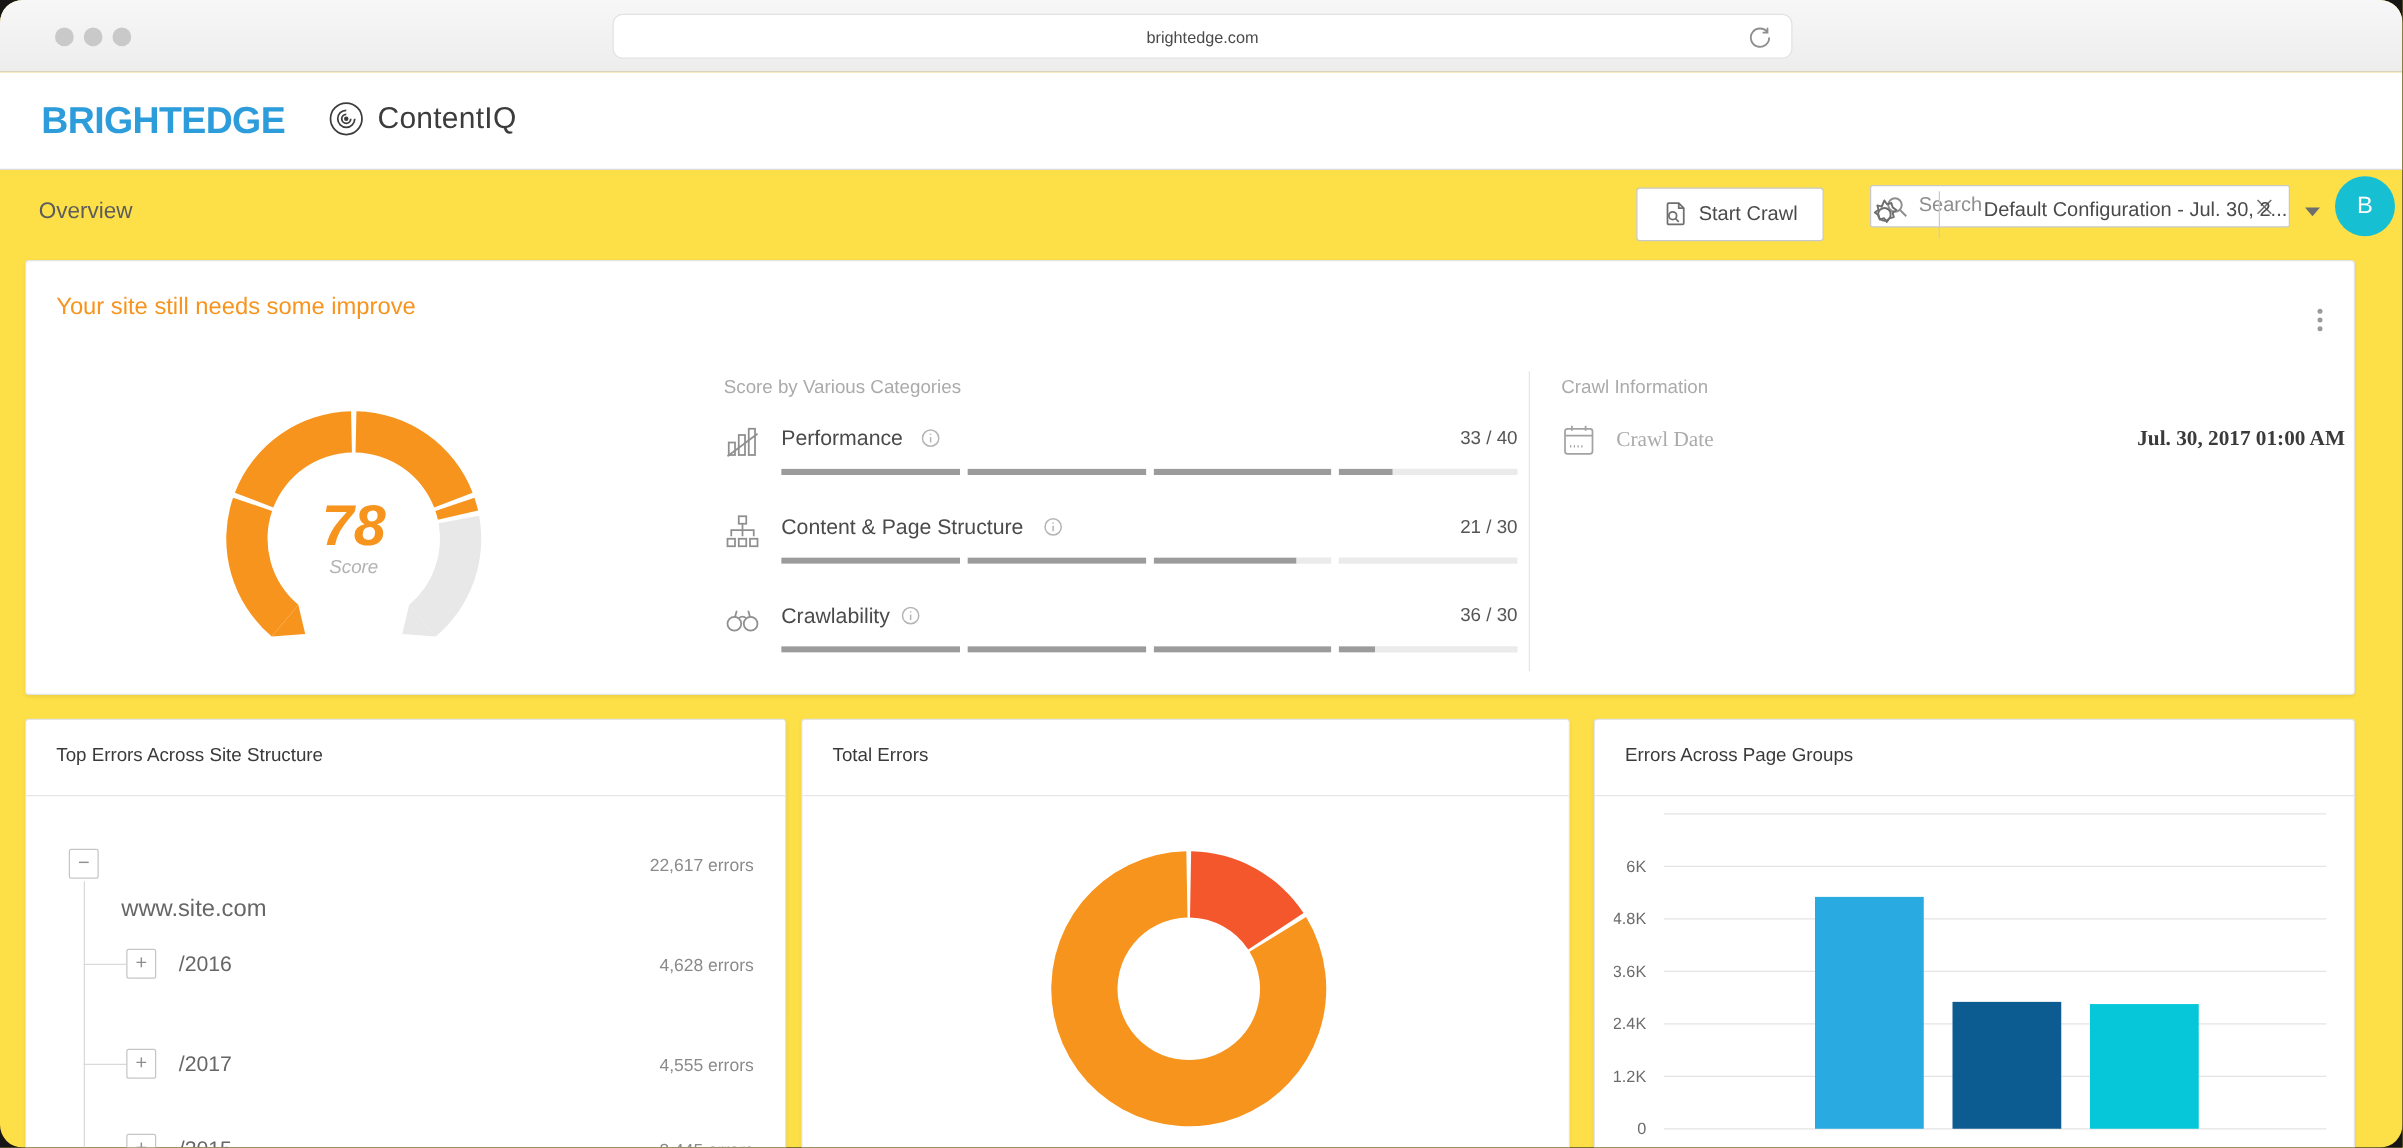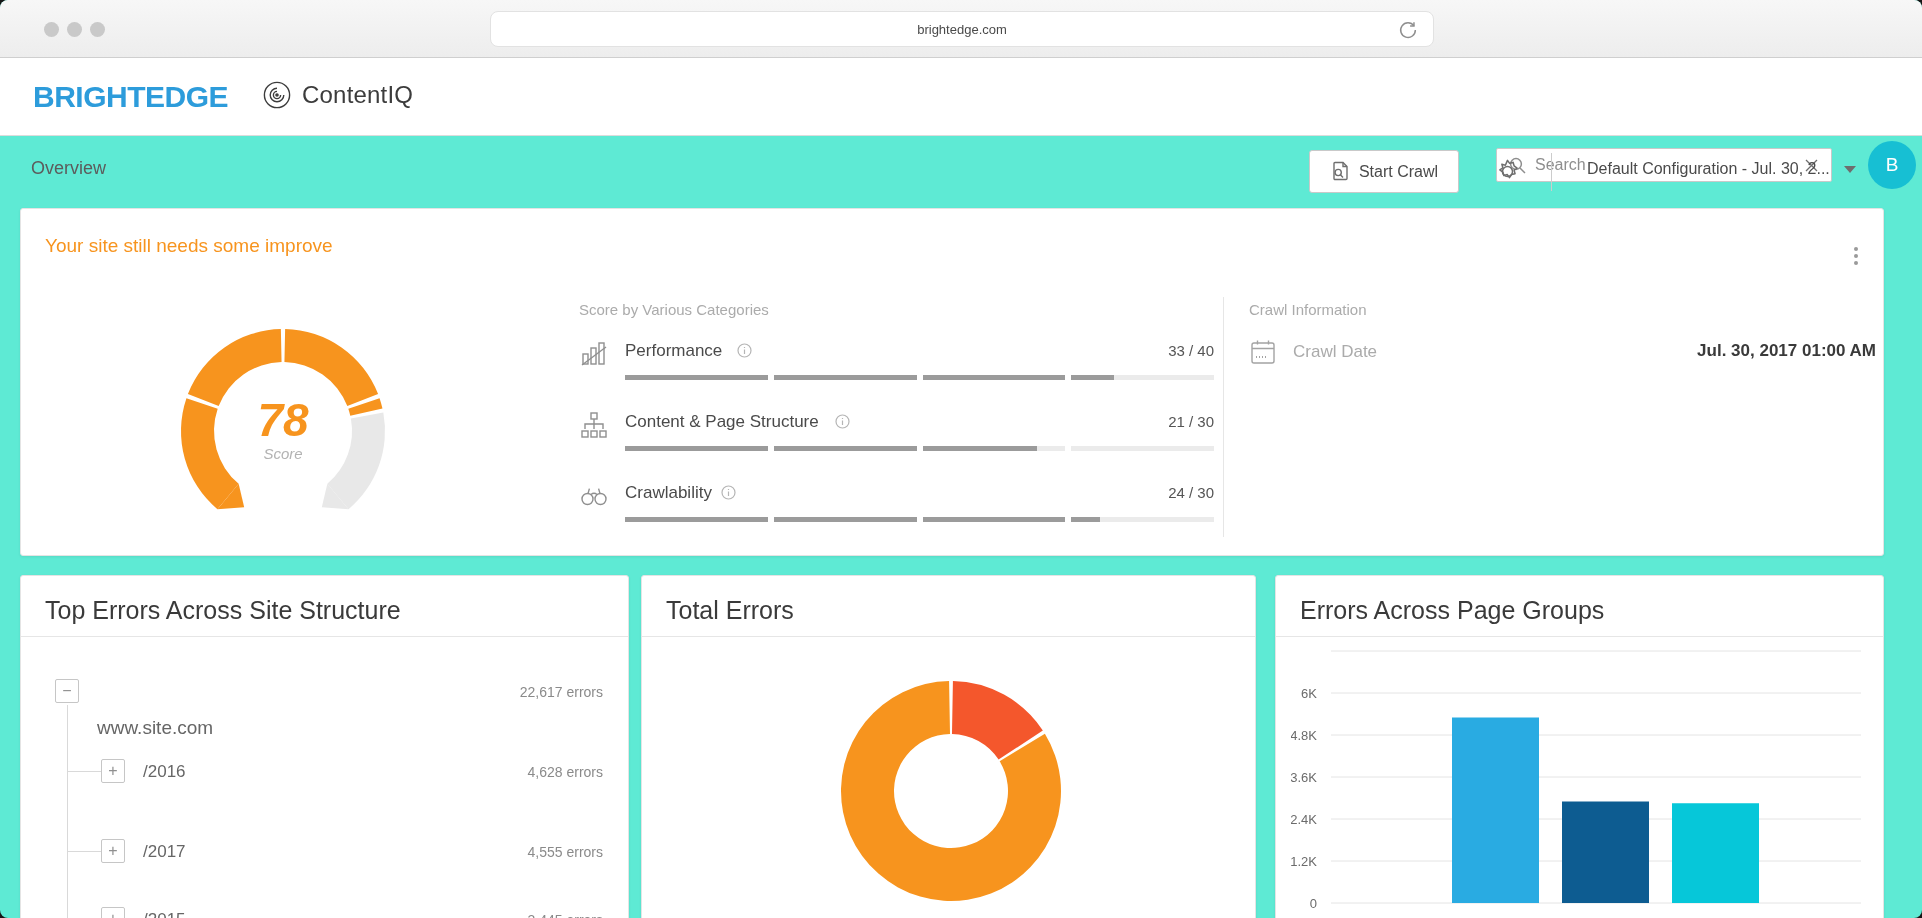--- a/index.html
+++ b/index.html
@@ -1,18 +1,18 @@
 <!DOCTYPE html>
 <html><head>
 <meta charset="utf-8">
 <style>
   * { margin:0; padding:0; box-sizing:border-box; }
   html,body { background:#161616; }
   body { font-family:"Liberation Sans","DejaVu Sans",sans-serif; }
-  .window { position:relative; width:1922px; height:918px; border-radius:8px; overflow:hidden; background:#5eead4; }
+  .window { position:relative; width:1922px; height:918px; border-radius:18px; overflow:hidden; background:#fde047; }
 
   
   .chrome { position:absolute; left:0; top:0; width:100%; height:58px; background:linear-gradient(#f7f7f7,#ededed); border-bottom:1px solid #cfcfcf; }
   .traffic { position:absolute; top:22px; width:15px; height:15px; border-radius:50%; background:#c9c9c9; }
   .urlbar { position:absolute; left:490px; top:11px; width:944px; height:36px; background:#ffffff; border:1px solid #e2e2e2; border-radius:8px; display:flex; align-items:center; justify-content:center; }
   .urlbar .url { font-size:13px; color:#4a4a4a; }
   .refresh { position:absolute; right:14px; top:7px; width:22px; height:22px; color:#8e8e8e; }
 
   
   .app-header { position:absolute; left:0; top:58px; width:100%; height:78px; background:#ffffff; border-bottom:1px solid #dcdcdc; }
@@ -27,21 +27,21 @@
   
   .page-title { position:absolute; left:31px; top:158px; font-size:18px; color:#5c5c5c; }
   .start-crawl { position:absolute; left:1309px; top:150px; width:150px; height:43px; background:#fff; border:1px solid #c9c9c9; border-radius:3px; display:flex; align-items:center; justify-content:center; gap:9px; font-size:16px; color:#4a4a4a; cursor:pointer; }
   .toolbar-gear { position:absolute; left:1492px; top:156px; width:31px; height:31px; color:#6e6e6e; }
   .toolbar-divider { position:absolute; left:1551px; top:153px; width:1px; height:38px; background:#cccccc; }
   .config-select { position:absolute; left:1587px; top:160px; display:flex; align-items:center; gap:14px; cursor:pointer; }
   .config-select .cfg { font-size:16px; color:#4a4a4a; }
   .caret-down { width:0; height:0; border-left:6px solid transparent; border-right:6px solid transparent; border-top:7px solid #6e6e6e; }
 
   .card { position:absolute; background:#fff; border:1px solid #e4e4e4; border-radius:3px; box-shadow:0 1px 3px rgba(0,0,0,0.07); }
-  .card-title { position:absolute; left:24px; top:20px; font-size:25px; color:#3a3a3a; }
+  .card-title { position:absolute; left:24px; top:20px; font-size:15px; color:#3a3a3a; }
   .card-divider { position:absolute; left:0; top:60px; width:100%; height:1px; background:#e6e6e6; }
 
   
   #overview-card { left:20px; top:208px; width:1864px; height:348px; }
   .headline { position:absolute; left:24px; top:26px; font-size:19px; color:#F7941E; }
   .kebab { position:absolute; left:1826px; top:38px; width:18px; height:26px; cursor:pointer; display:flex; flex-direction:column; align-items:center; gap:3px; }
   .kebab i { width:4px; height:4px; border-radius:50%; background:#9a9a9a; }
   .gauge-wrap { position:absolute; left:127px; top:94px; width:270px; height:260px; }
   .gauge-center { position:absolute; left:127px; top:94px; width:270px; text-align:center;font-style:italic; }
   .gauge-score { margin-top:94px; font-size:46px; font-weight:bold; color:#F7941E; line-height:1; }
@@ -51,21 +51,21 @@
   .score-row { position:absolute; left:544px; width:649px; height:46px; }
   .cat-icon { position:absolute; left:14px; top:2px; width:30px; height:30px; color:#8f8f8f; }
   .cat-label { position:absolute; left:60px; top:4px; font-size:17px; color:#4a4a4a; }
   .info-icon { position:absolute; top:6px; width:15px; height:15px; color:#b5b5b5; }
   .cat-value { position:absolute; right:0; top:5px; font-size:15px; color:#555; }
   .progress { position:absolute; left:60px; right:0; top:38px; height:5px; display:flex; gap:6px; }
   .progress .seg { flex:1; background:#EBEBEB; position:relative; overflow:hidden; }
   .progress .seg-fill { position:absolute; left:0; top:0; bottom:0; background:#9B9B9B; }
 
   .v-divider { position:absolute; left:1202px; top:88px; width:1px; height:240px; background:#e6e6e6; }
-  .info-row { position:absolute; left:1228px; width:630px; height:36px; }
+  .info-row { position:absolute; left:1228px; width:630px; height:36px;font-family:Liberation Serif, serif; }
   .info-row .i-icon { position:absolute; left:0; top:1px; width:28px; height:28px; color:#a3a3a3; }
   .info-row .i-label { position:absolute; left:44px; top:5px; font-size:17px; color:#ababab; }
   .info-row .i-value { position:absolute; right:3px; top:4px; font-size:17px; font-weight:bold; color:#3a3a3a; }
 
   
   #card-structure { left:20px; top:575px; width:609px; height:360px; }
   #card-donut     { left:641px; top:575px; width:615px; height:360px; }
   #card-bars      { left:1275px; top:575px; width:609px; height:360px; }
 
   .tree-expander { position:absolute; width:24px; height:24px; border:1px solid #c6c6c6; border-radius:2px; background:#fff; color:#8f8f8f; font-size:16px; line-height:22px; text-align:center; cursor:pointer; }
@@ -254,21 +254,21 @@
           <path d="M12 13.5 q3 -2.5 6 0 M9 12.6 l1.4-5 M21 12.6 l-1.4-5"></path>
         </svg>
       </span>
       <span class="cat-label">Crawlability</span>
       <span class="info-icon" style="left:156px">
         <svg viewBox="0 0 15 15" fill="none" stroke="currentColor" stroke-width="1.2">
             <circle cx="7.5" cy="7.5" r="6.5"></circle>
             <path d="M7.5 6.5 v4.5 M7.5 4 v1"></path>
           </svg>
       </span>
-      <span class="cat-value">24 / 30</span>
+      <span class="cat-value">36 / 30</span>
       <div class="progress">
           <div class="seg">
             <div class="seg-fill" style="width: 100%;"></div>
           </div>
           <div class="seg">
             <div class="seg-fill" style="width: 100%;"></div>
           </div>
           <div class="seg">
             <div class="seg-fill" style="width: 100%;"></div>
           </div>

